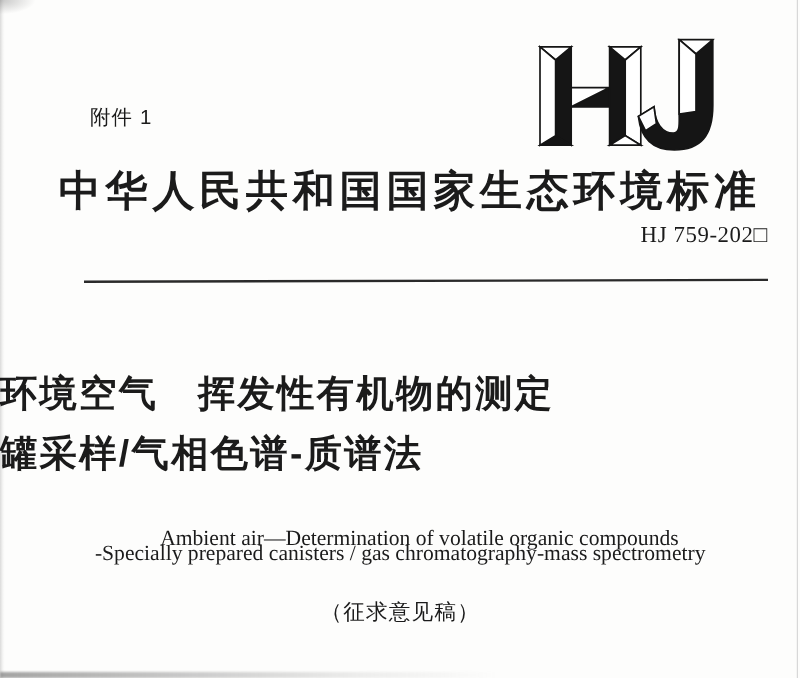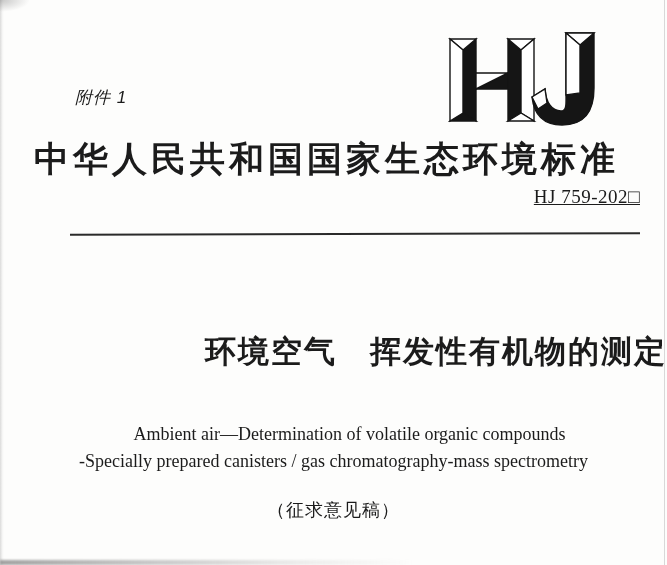--- a/index.html
+++ b/index.html
@@ -18,53 +18,53 @@
   .edge-right{position:absolute;right:2px;top:0;bottom:0;width:1px;background:rgba(185,185,185,.55);}
   .edge-bottom{position:absolute;left:0;bottom:0;height:5px;width:62%;
     background:linear-gradient(to right, rgba(75,75,75,.5), rgba(140,140,140,.14) 72%, transparent);
     filter:blur(1px);}
   .smudge-topleft{position:absolute;left:0;top:0;width:30px;height:12px;
     background:radial-gradient(ellipse at left top, rgba(95,95,95,.35), transparent 70%);}
 
   .attachment{
     position:absolute;left:75px;top:86px;
     font-family:"Liberation Sans", sans-serif;
-    font-size:17px;letter-spacing:1px;font-style:italic;
+    font-size:17px;letter-spacing:1px;
   }
   .hj-logo{position:absolute;left:448px;top:32px;width:150px;height:94px;}
   .hj-logo svg{width:100%;height:100%;display:block;}
   .sr-only{position:absolute;font-size:0;line-height:0;color:transparent;}
 
   .header-title{
     position:absolute;left:34px;top:138px;width:600px;margin:0;
     font-family:"Liberation Serif","DejaVu Serif",serif;
     font-weight:700;font-size:35px;line-height:44px;
-    letter-spacing:4px;text-align:left;white-space:nowrap;
+    letter-spacing:4px;text-align:right;white-space:nowrap;
   }
   .std-num{
     position:absolute;right:27px;top:185px;text-align:right;
     font-family:"Liberation Serif","DejaVu Serif",serif;
   }
-  .std-num .num{font-size:19px;line-height:24px;letter-spacing:.5px;text-decoration:underline;}
+  .std-num .num{font-size:19px;line-height:24px;letter-spacing:.5px;}
   .std-num .rep{font-size:16px;line-height:22px;margin-top:2px;letter-spacing:.5px;}
 
   .rule{position:absolute;left:70px;top:233px;width:570px;height:2px;background:#2a2a2a;
     transform:rotate(-0.15deg);}
 
   .title-cn{
-    position:absolute;left:0;right:0;top:303px;text-align:right;
+    position:absolute;left:0;right:0;top:303px;text-align:left;
     font-family:"Liberation Sans","DejaVu Sans",sans-serif;
-    font-weight:700;font-size:31px;line-height:50px;letter-spacing:2px;margin-top:24px;
+    font-weight:700;font-size:31px;line-height:50px;letter-spacing:2px;
   }
   .title-en-1,.title-en-2{
     position:absolute;left:0;right:0;text-align:center;
     font-family:"Liberation Serif","DejaVu Serif",serif;
     font-size:18px;line-height:24px;
   }
-  .title-en-1{top:422px;padding-left:32px;}
+  .title-en-1{top:436px;padding-left:32px;}
   .title-en-2{top:449px;}
   .draft{
     position:absolute;left:0;right:0;top:498px;text-align:center;
     font-family:"Liberation Sans","DejaVu Sans",sans-serif;
     font-weight:400;font-size:18px;letter-spacing:1px;
   }
 </style>
 </head>
 <body>
 
@@ -107,20 +107,21 @@
   <h1 class="header-title">中华人民共和国国家生态环境标准</h1>
 
   <div class="std-num">
     <div class="num">HJ 759-202□</div>
   </div>
 
   <div class="rule"></div>
 
   <div class="title-cn">
     <div>环境空气　挥发性有机物的测定</div>
+    <div>罐采样/气相色谱-质谱法</div>
   </div>
 
   <div class="title-en-1">Ambient air—Determination of volatile organic compounds</div>
   <div class="title-en-2">-Specially prepared canisters / gas chromatography-mass spectrometry</div>
 
   <div class="draft">（征求意见稿）</div>
 
 </div>
 
 </body></html>

